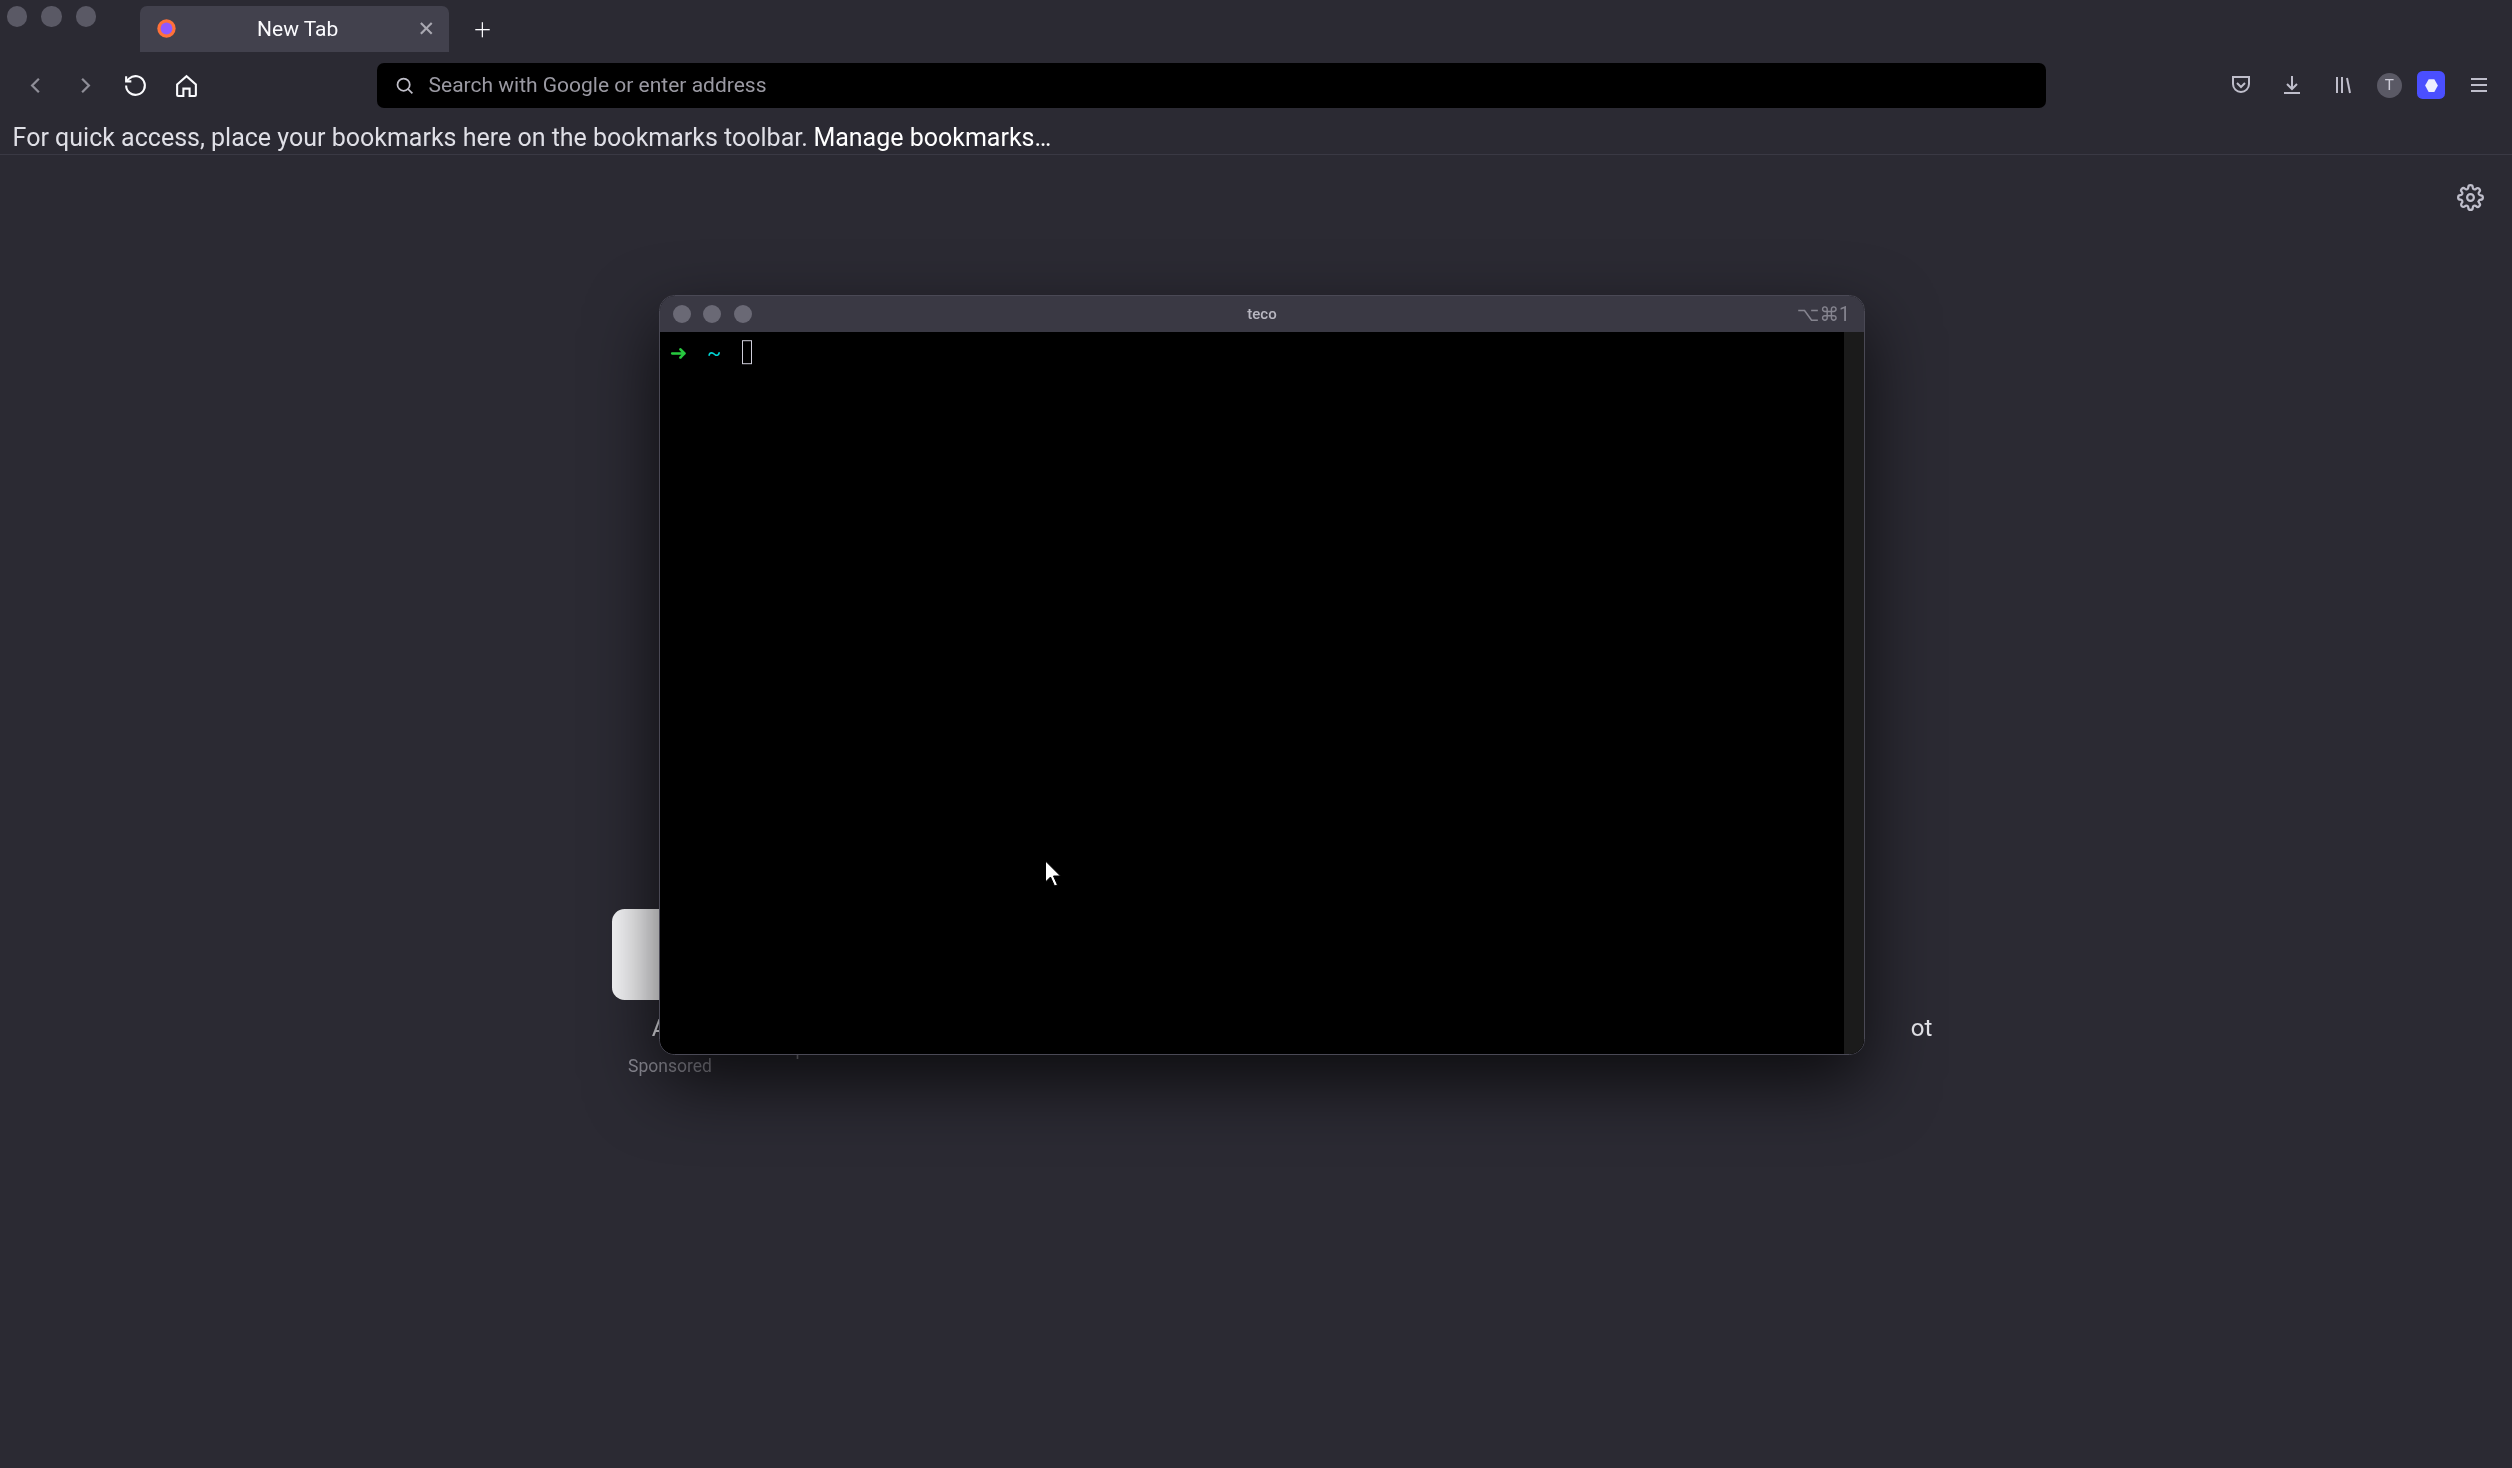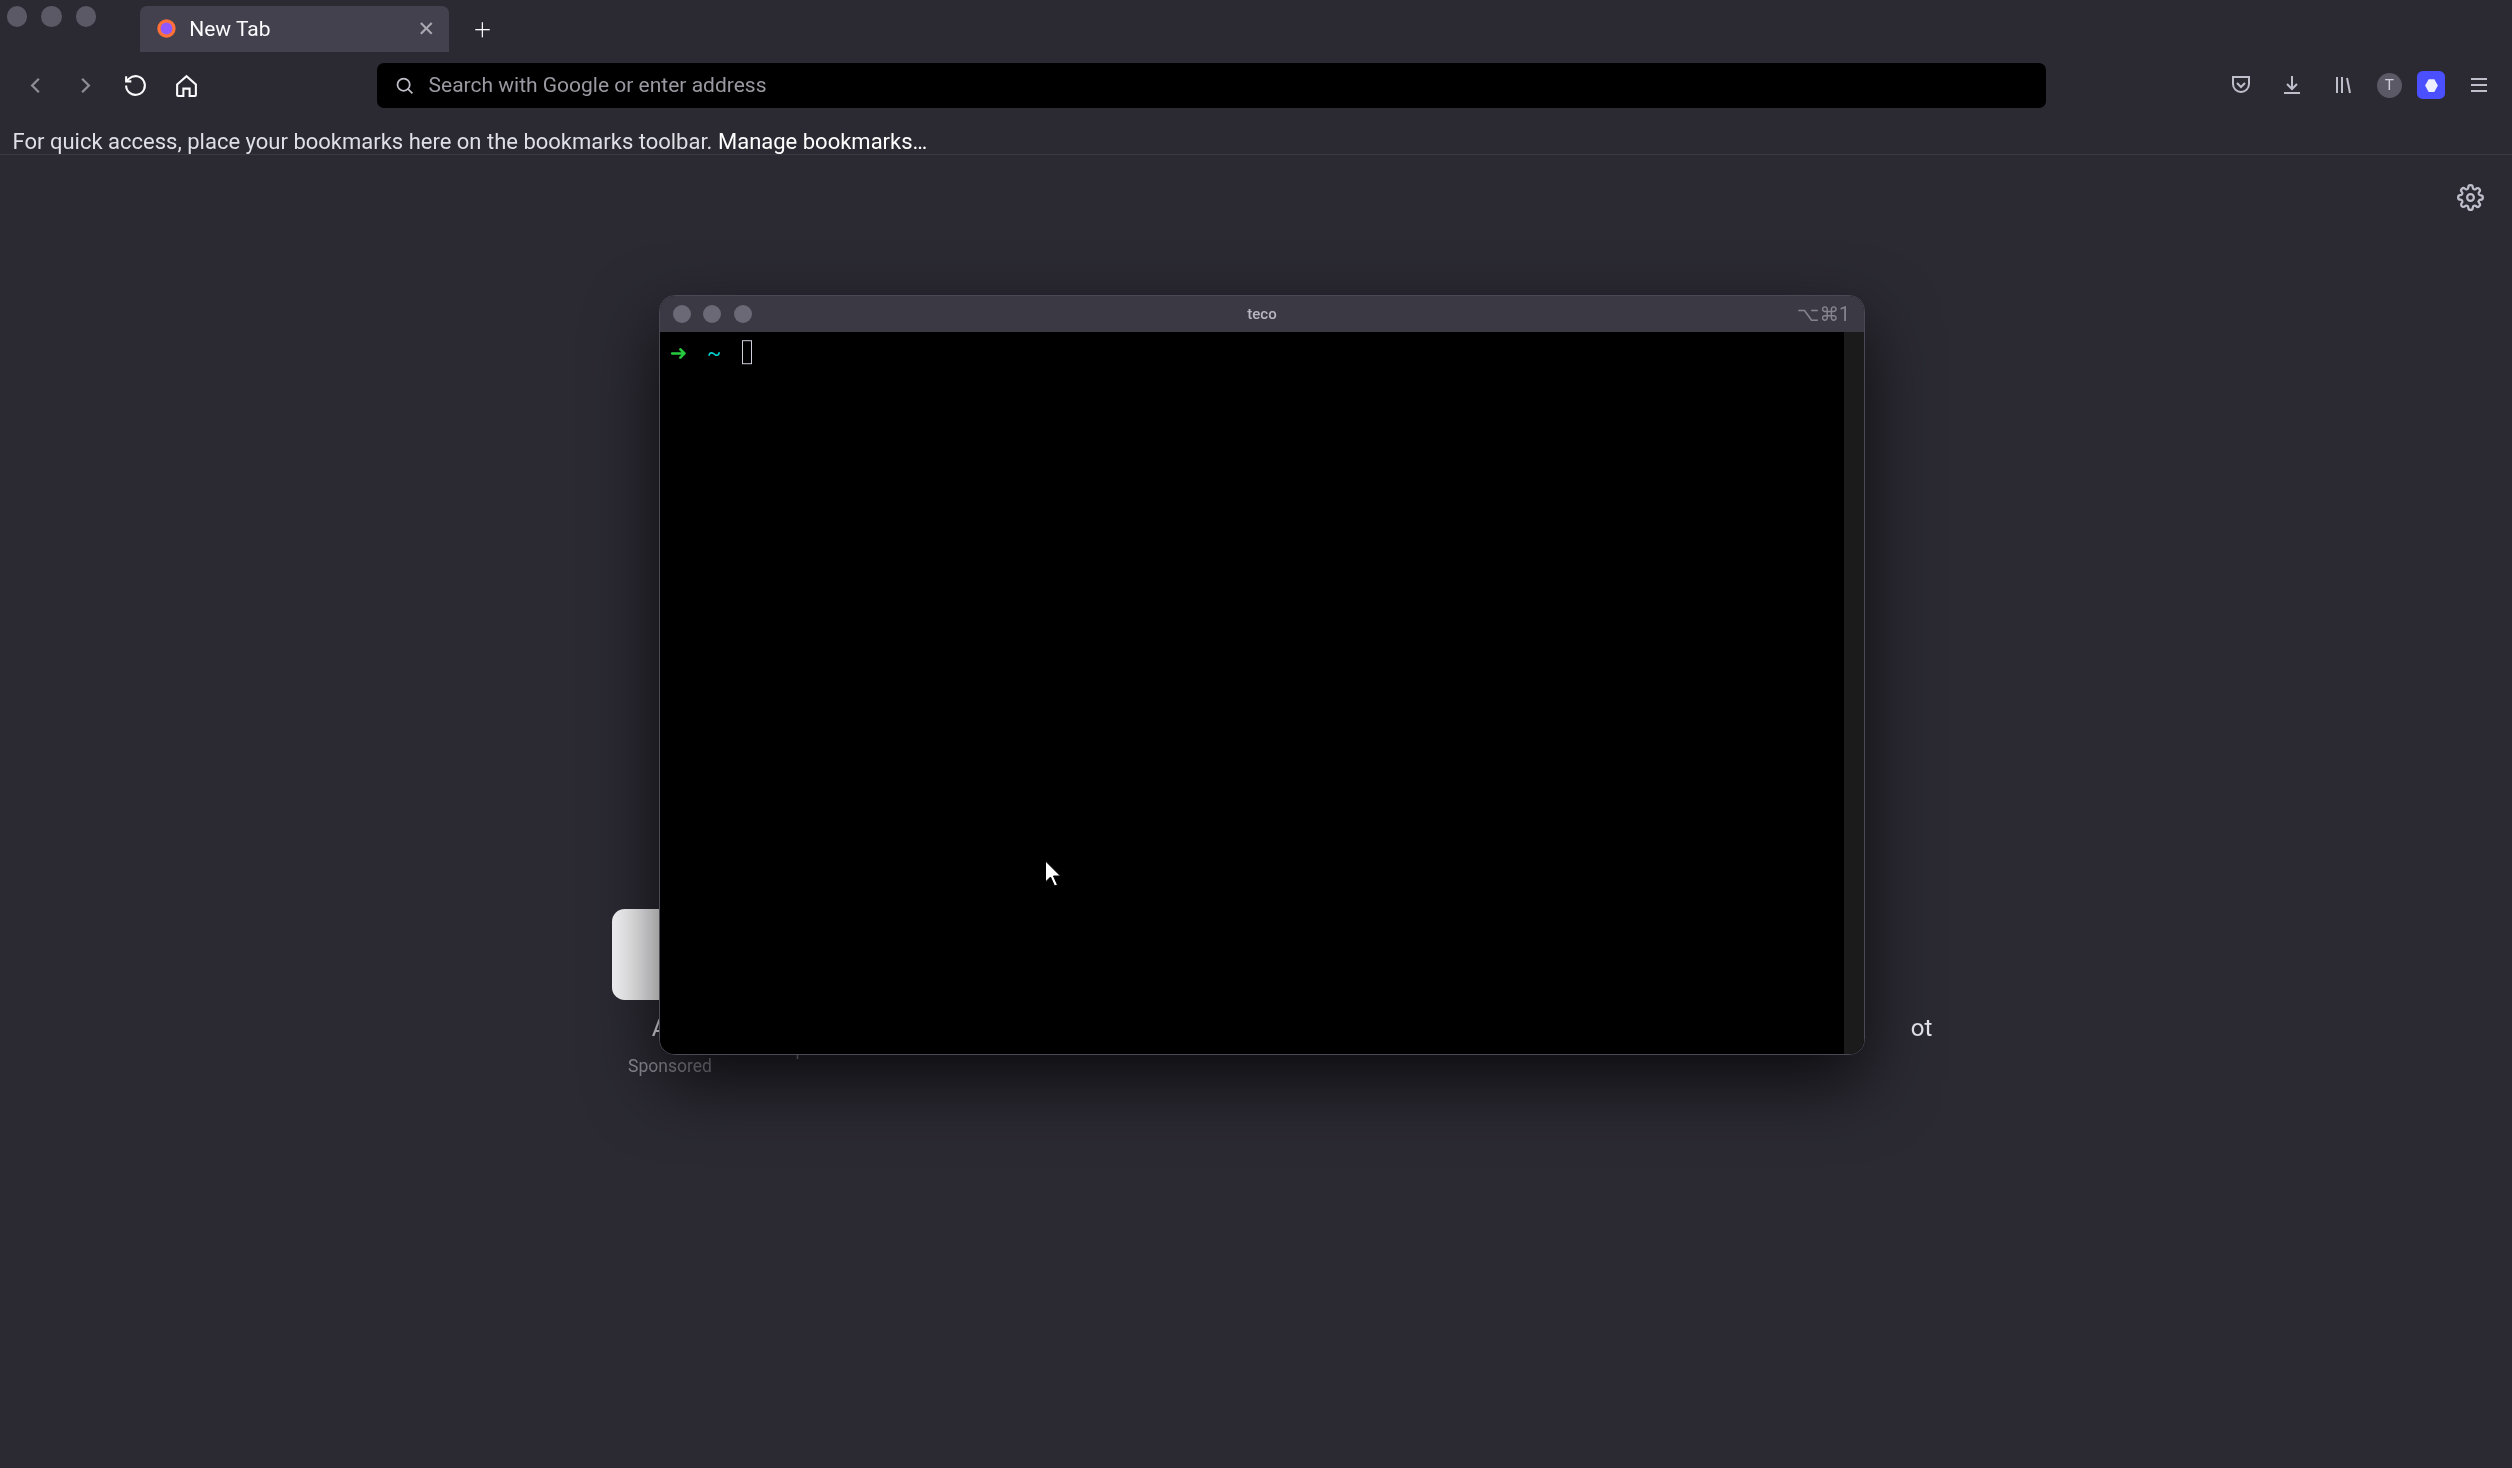--- a/index.html
+++ b/index.html
@@ -38,21 +38,21 @@
       display: flex;
       align-items: center;
       background: #42414d;
       border-radius: 7px 7px 0 0;
       padding: 8.4px 14px;
       height: 46px;
       width: 309px;
       gap: 11.2px;
     }
     .tab .favicon { width: 24px; height: 24px; display:flex; align-items:center; justify-content:center; }
-    .tab .title { color: #fbfbfe; font-size: 21px; flex: 1; }
+    .tab .title { color: #fbfbfe; font-size: 21px; flex: 1; text-align: center; }
     .tab .close { color: #aaa9b2; font-size: 21px; cursor: default; }
     .new-tab {
       width: 28px; height: 28px; margin-left: 19.6px;
       display:flex; align-items:center; justify-content:center;
       color: #fbfbfe; font-size: 29.5px; font-weight: 200;
     }
 
     
     .toolbar {
       position: absolute;
@@ -105,23 +105,23 @@
       background:#5a5965; color:#cfceda; font-size:15.4px;
       display:flex;align-items:center;justify-content:center;
     }
 
     
     .bookmarks-bar {
       position: absolute;
       top: 121px;
       left: 0; right:0;
       height: 34px;
-      display:flex;align-items:flex-end;
+      display:flex;align-items:center;
       padding: 0 12.6px;
-      font-size: 22px;
+      font-size: 25px;
       color: #dfdfe6;
       border-bottom: 0.7px solid #3a3944;
     }
     .bookmarks-bar a { color: #ffffff; text-decoration: none; margin-left: 5.6px; }
 
     
     .content {
       position:absolute;
       top: 156px; left:0; right:0; bottom:0;
     }

